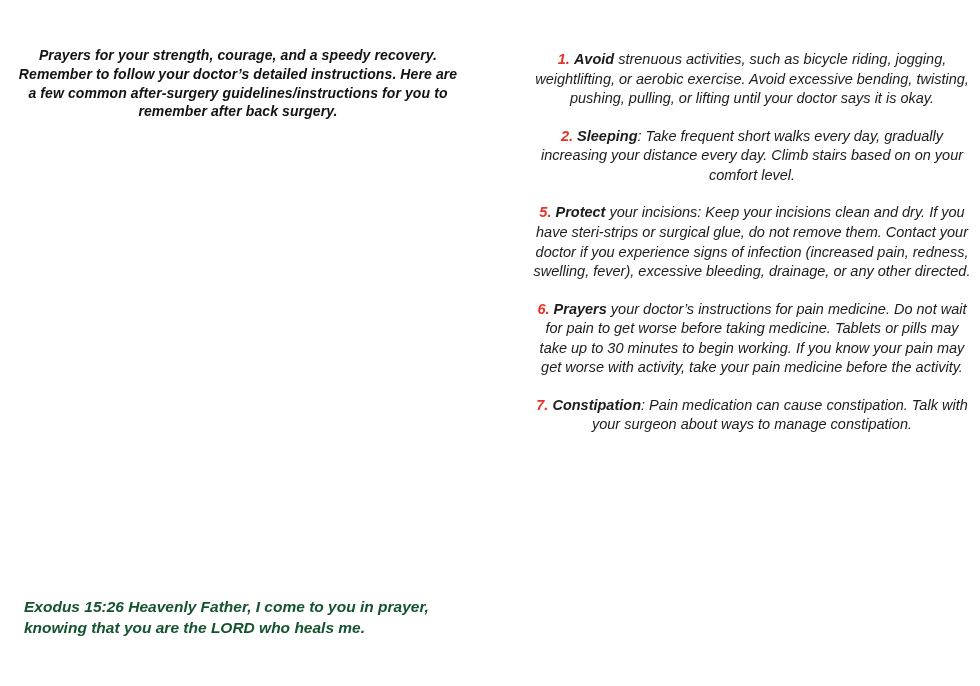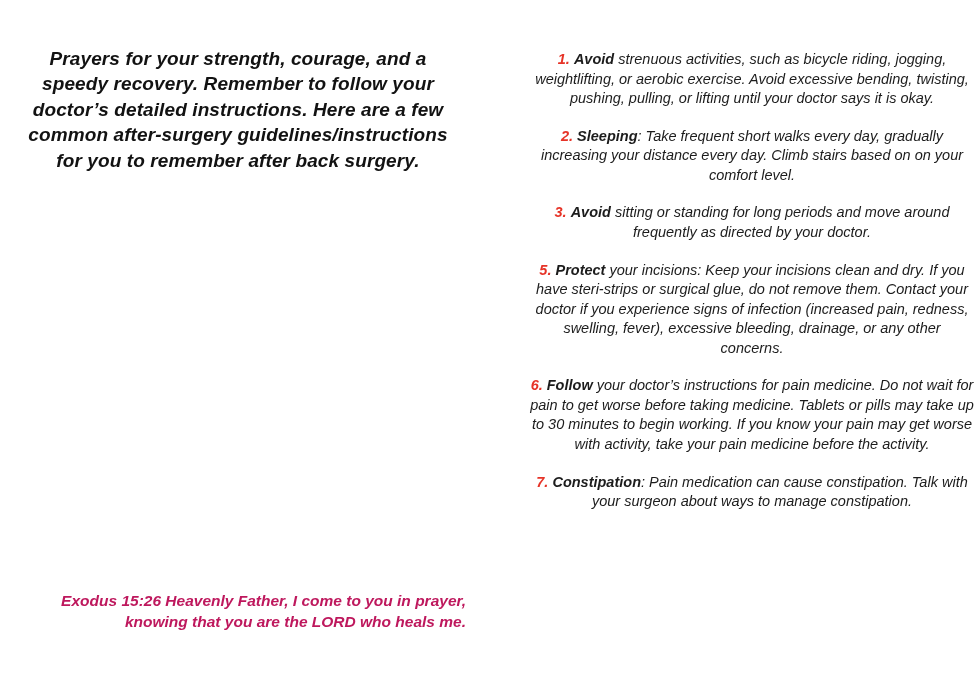--- a/index.html
+++ b/index.html
@@ -11,30 +11,30 @@
   .page{
     position:relative;width:980px;height:686px;
     background:#ffffff;overflow:hidden;color:#161616;
   }
   .left-col{
     position:absolute;left:14px;top:46px;width:448px;
   }
   .intro{
     margin:0;
     font-style:italic;font-weight:bold;
-    font-size:19px;line-height:1.34;
+    font-size:14px;line-height:1.34;
     text-align:center;color:#121212;
     letter-spacing:0.1px;
   }
   .verse{
     position:absolute;left:14px;top:586px;width:448px;
-    margin:4px;
+    margin:10px;
     font-style:italic;font-weight:bold;
     font-size:15.5px;line-height:1.36;
-    text-align:right;color:#be185d;
+    text-align:left;color:#14532d;
   }
   .right-col{
     position:absolute;left:530px;top:50px;width:444px;
     display:flex;flex-direction:column;gap:18px;
   }
   .item{
     margin:0;
     font-style:italic;
     font-size:14.5px;line-height:1.35;
     text-align:center;color:#1c1c1c;
@@ -57,24 +57,23 @@
   </div>
 
   <p class="verse">Exodus 15:26 Heavenly Father, I come to you in prayer, knowing that you are the LORD who heals me.</p>
 
   <div class="right-col">
 
     <p class="item"><span class="num">1.</span> <b class="lead">Avoid</b><span> strenuous activities, such as bicycle riding, jogging, weightlifting, or aerobic exercise. Avoid excessive bending, twisting, pushing, pulling, or lifting until your doctor says it is okay.</span></p>
 
     <p class="item"><span class="num">2.</span> <b class="lead">Sleeping</b><span>: Take frequent short walks every day, gradually increasing your distance every day. Climb stairs based on on your comfort level.</span></p>
 
-    <p class="item"><span class="num">3.</span> <b class="lead">Avoid</b><span> sitting or standing for long periods and move around frequently as directed by your doctor.</span></p>
 
 
-    <p class="item"><span class="num">5.</span> <b class="lead">Protect</b><span> your incisions: Keep your incisions clean and dry. If you have steri-strips or surgical glue, do not remove them. Contact your doctor if you experience signs of infection (increased pain, redness, swelling, fever), excessive bleeding, drainage, or any other concerns.</span></p>
+    <p class="item"><span class="num">5.</span> <b class="lead">Protect</b><span> your incisions: Keep your incisions clean and dry. If you have steri-strips or surgical glue, do not remove them. Contact your doctor if you experience signs of infection (increased pain, redness, swelling, fever), excessive bleeding, drainage, or any other directed.</span></p>
 
-    <p class="item"><span class="num">6.</span> <b class="lead">Follow</b><span> your doctor’s instructions for pain medicine. Do not wait for pain to get worse before taking medicine. Tablets or pills may take up to 30 minutes to begin working. If you know your pain may get worse with activity, take your pain medicine before the activity.</span></p>
+    <p class="item"><span class="num">6.</span> <b class="lead">Prayers</b><span> your doctor’s instructions for pain medicine. Do not wait for pain to get worse before taking medicine. Tablets or pills may take up to 30 minutes to begin working. If you know your pain may get worse with activity, take your pain medicine before the activity.</span></p>
 
     <p class="item"><span class="num">7.</span> <b class="lead">Constipation</b><span>: Pain medication can cause constipation. Talk with your surgeon about ways to manage constipation.</span></p>
 
   </div>
 
 </div>
 
 </body></html>

